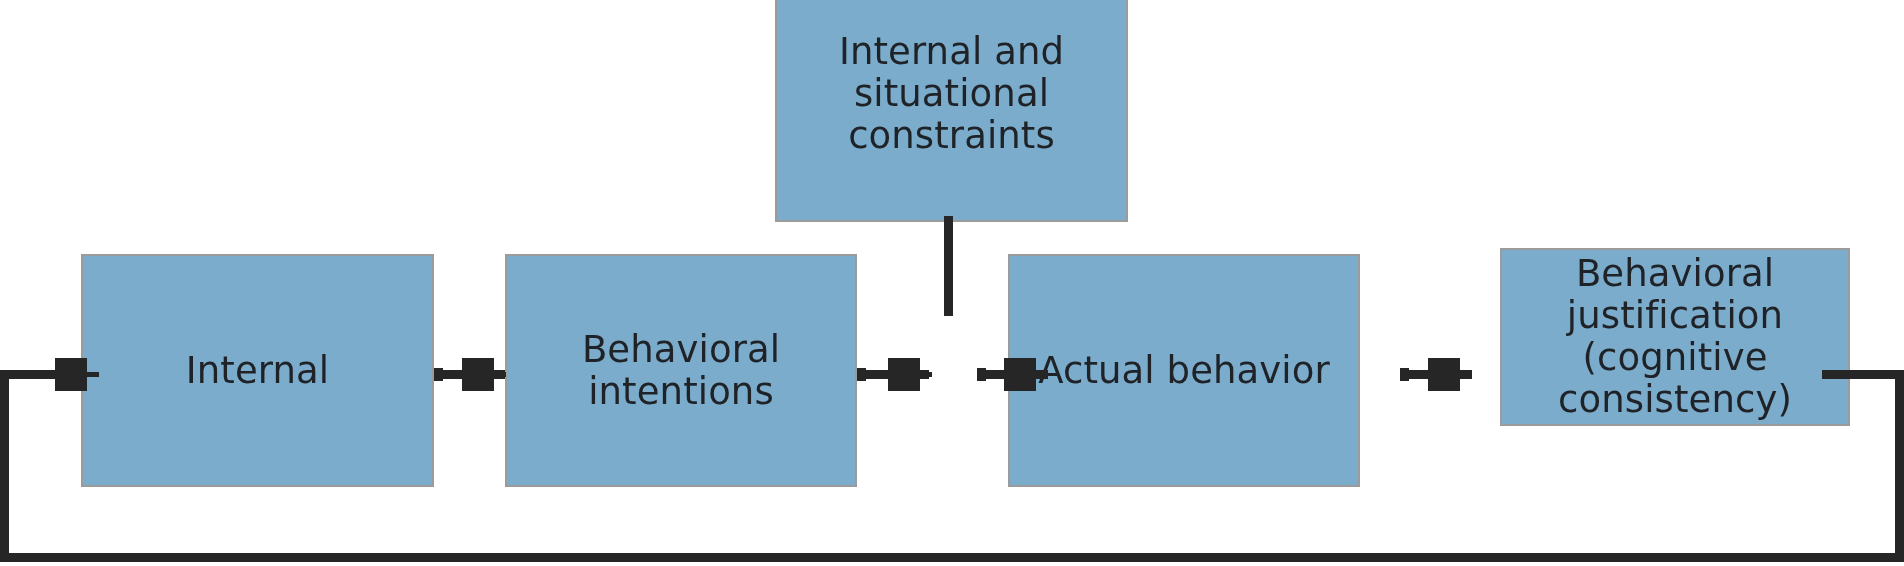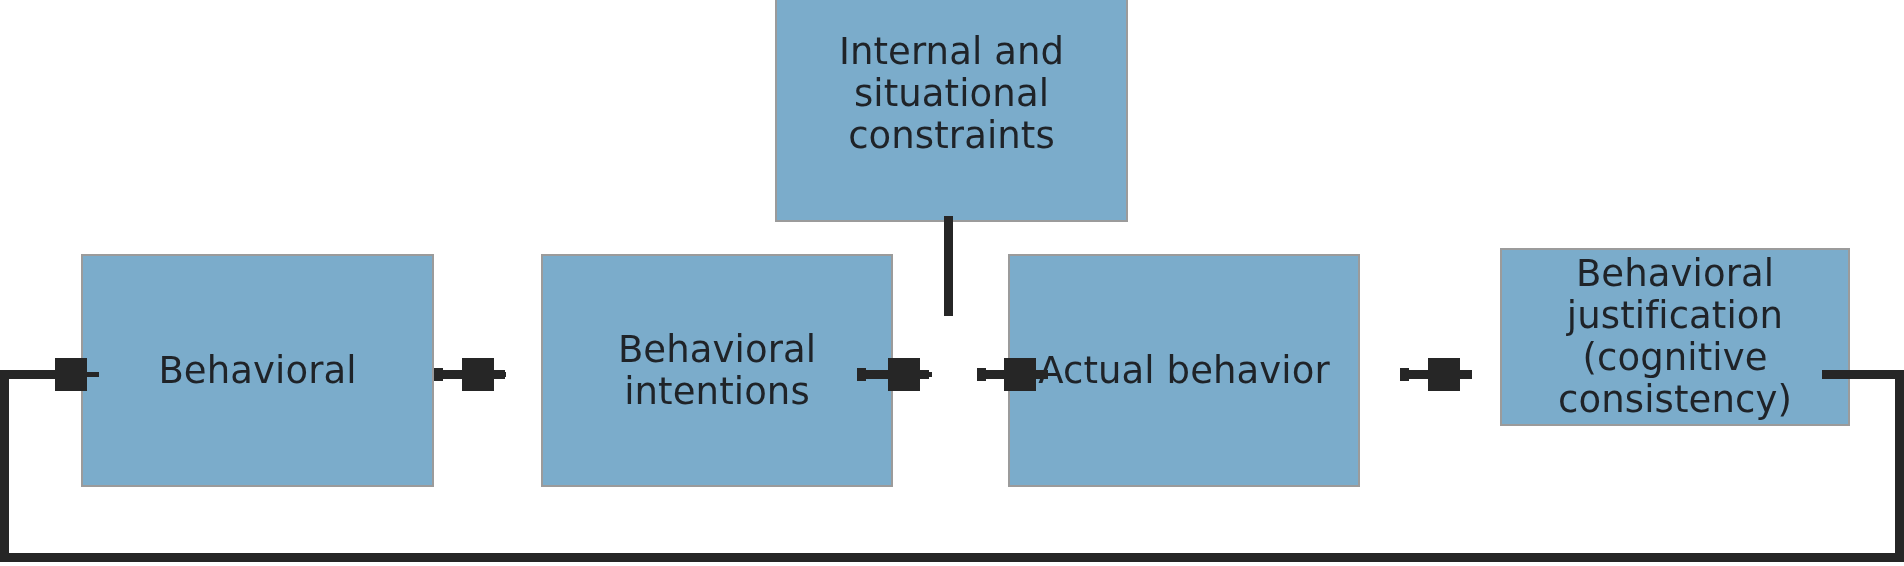--- a/index.html
+++ b/index.html
@@ -31,21 +31,21 @@
     text-align: center;
     color: #1f2328;
     font-size: 37px;
     line-height: 1.13;
     letter-spacing: 0.1px;
     padding: 0 10px;
   }
 
   #node-constraints { left: 775px; top: -34px;  width: 353px; height: 256px; }
   #node-attitudes   { left: 81px;  top: 254px;  width: 353px; height: 233px; }
-  #node-intentions  { left: 505px; top: 254px;  width: 352px; height: 233px; margin-left: 36px; }
+  #node-intentions  { left: 505px; top: 254px;  width: 352px; height: 233px; }
   #node-actual      { left: 1008px;top: 254px;  width: 352px; height: 233px; }
   #node-justify     { left: 1472px;top: 248px;  width: 350px; height: 178px; margin-left: 28px; }
 
   .node-text { display: block; }
 
   
   .hline {
     position: absolute;
     height: 9px;
     background: #262626;
@@ -117,21 +117,21 @@
 </head>
 <body>
 
 <div id="stage">
 
   <div class="node" id="node-constraints">
     <span class="node-text">Internal and situational constraints</span>
   </div>
 
   <div class="node" id="node-attitudes">
-    <span class="node-text">Behavioral</span>
+    <span class="node-text">Internal</span>
   </div>
 
   <div class="node" id="node-intentions">
     <span class="node-text">Behavioral intentions</span>
   </div>
 
   <div class="node" id="node-actual">
     <span class="node-text">Actual behavior</span>
   </div>
 

